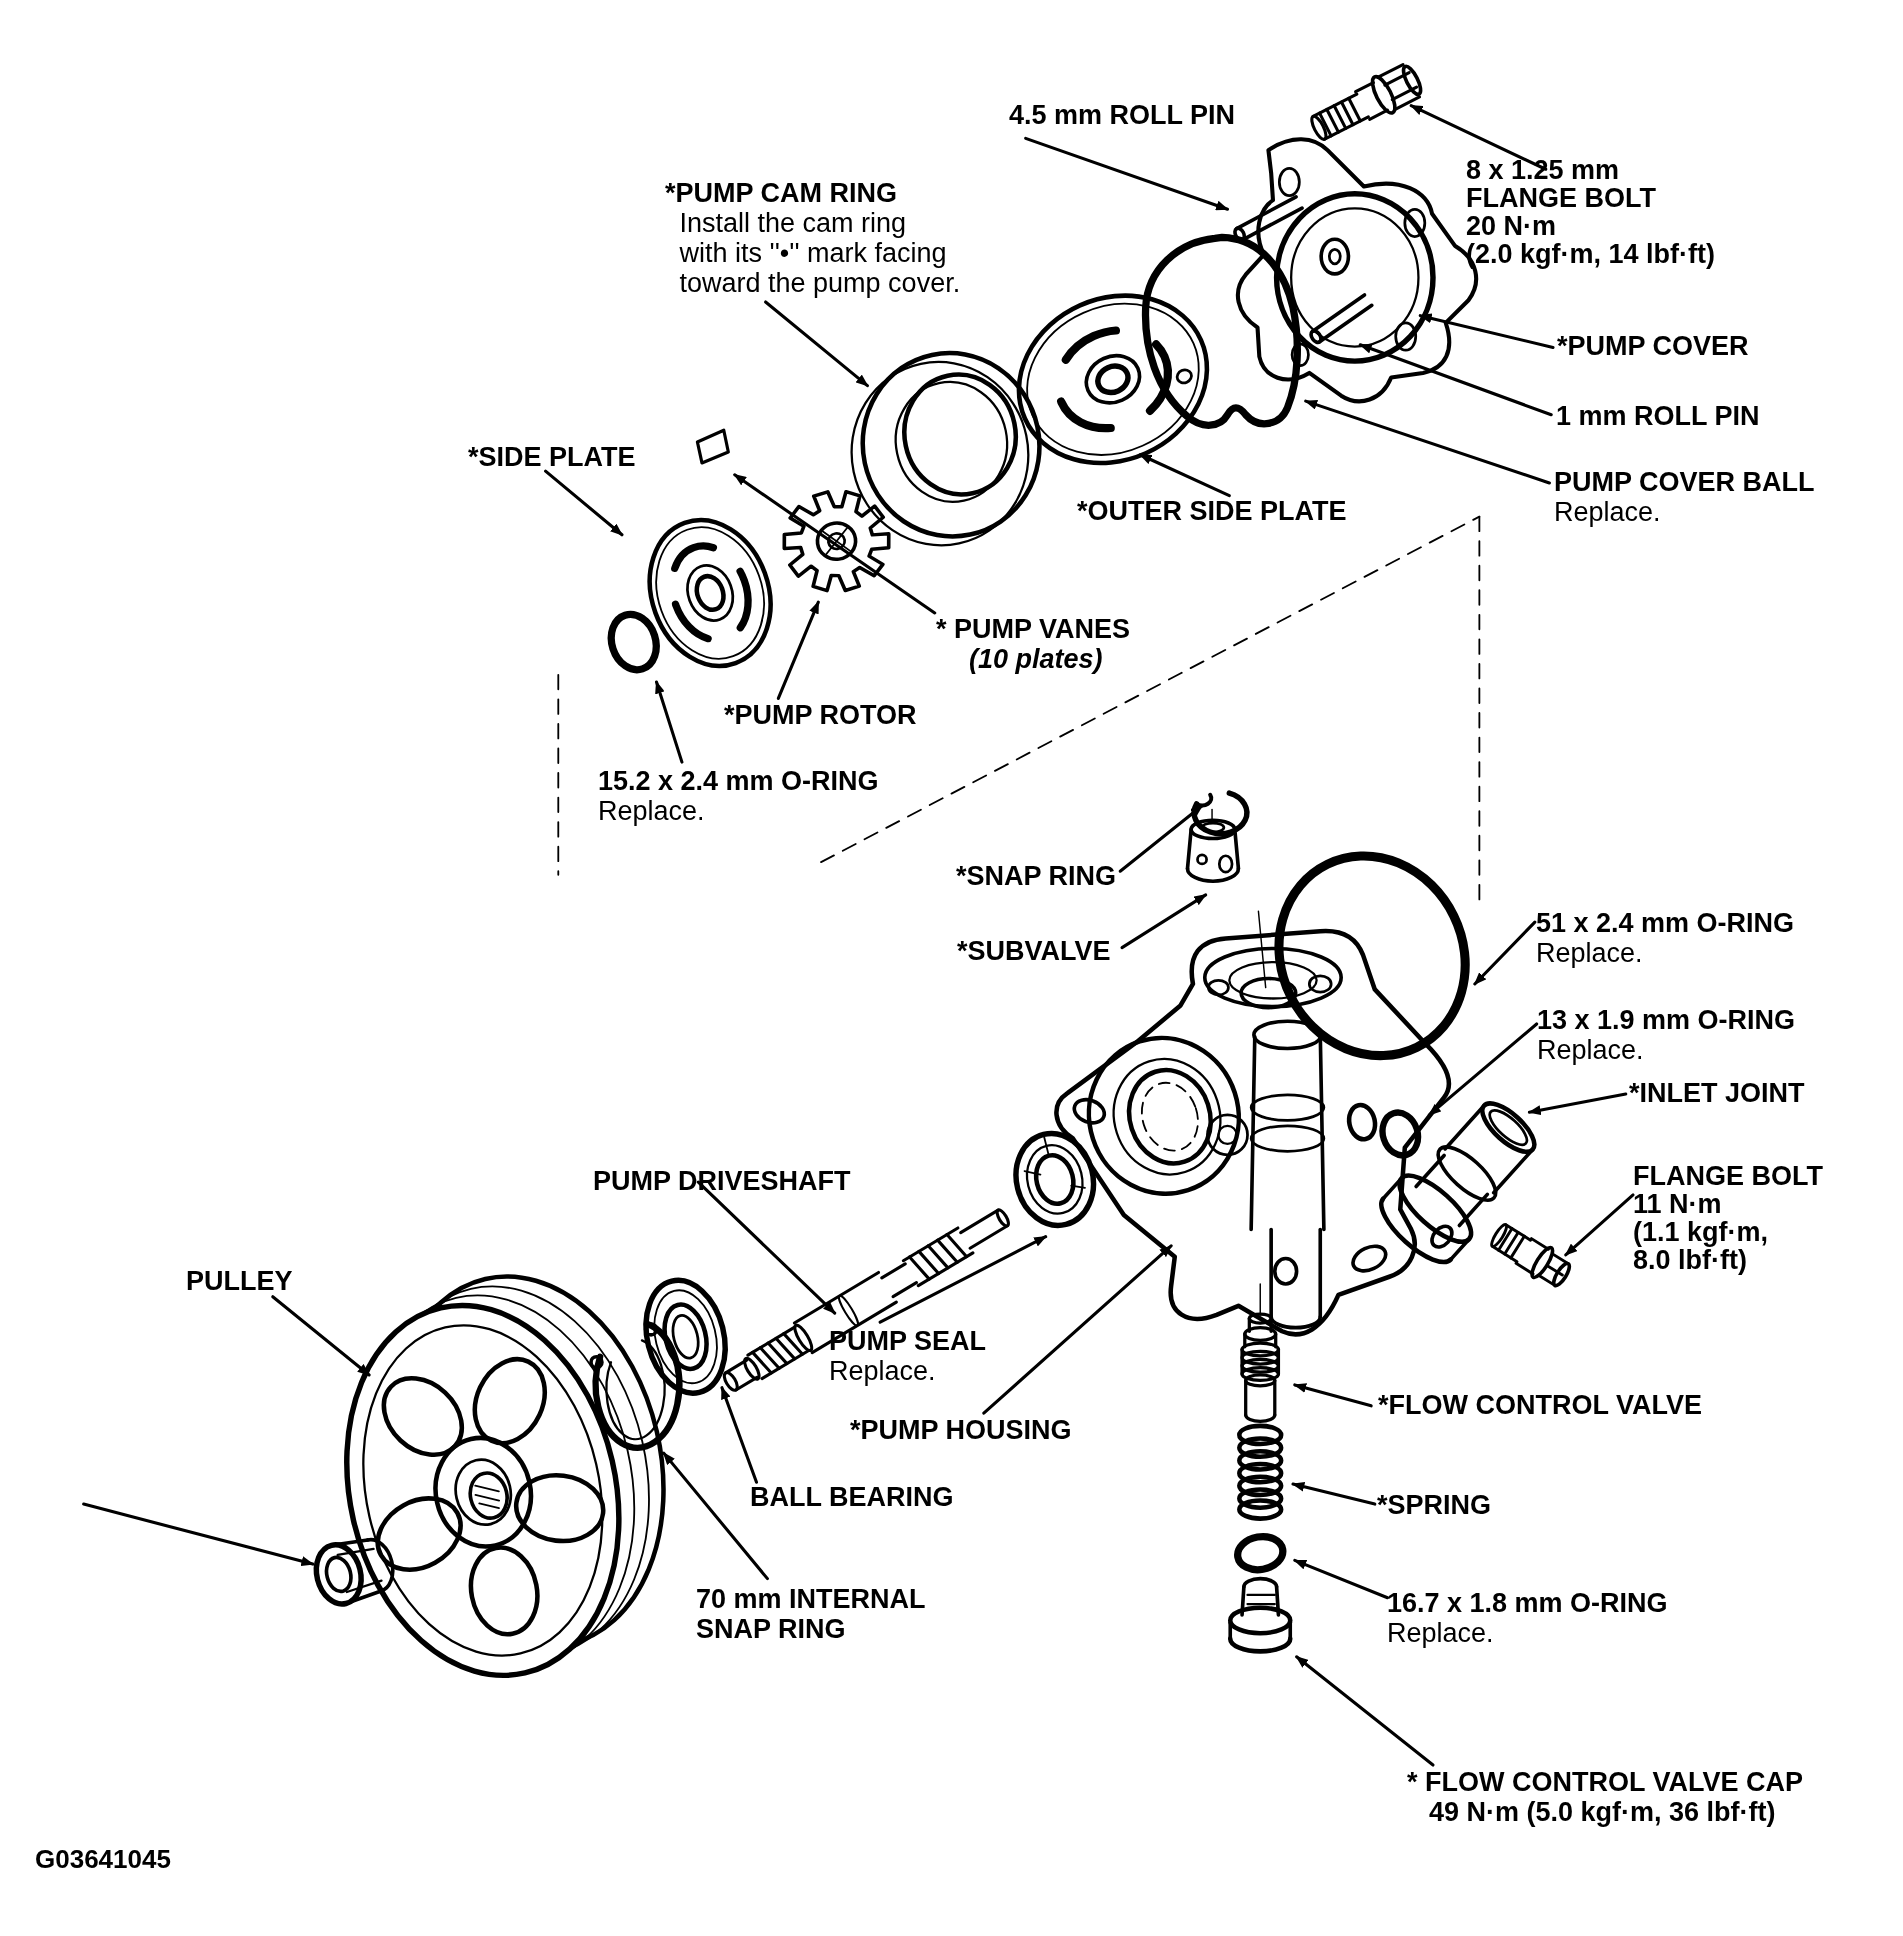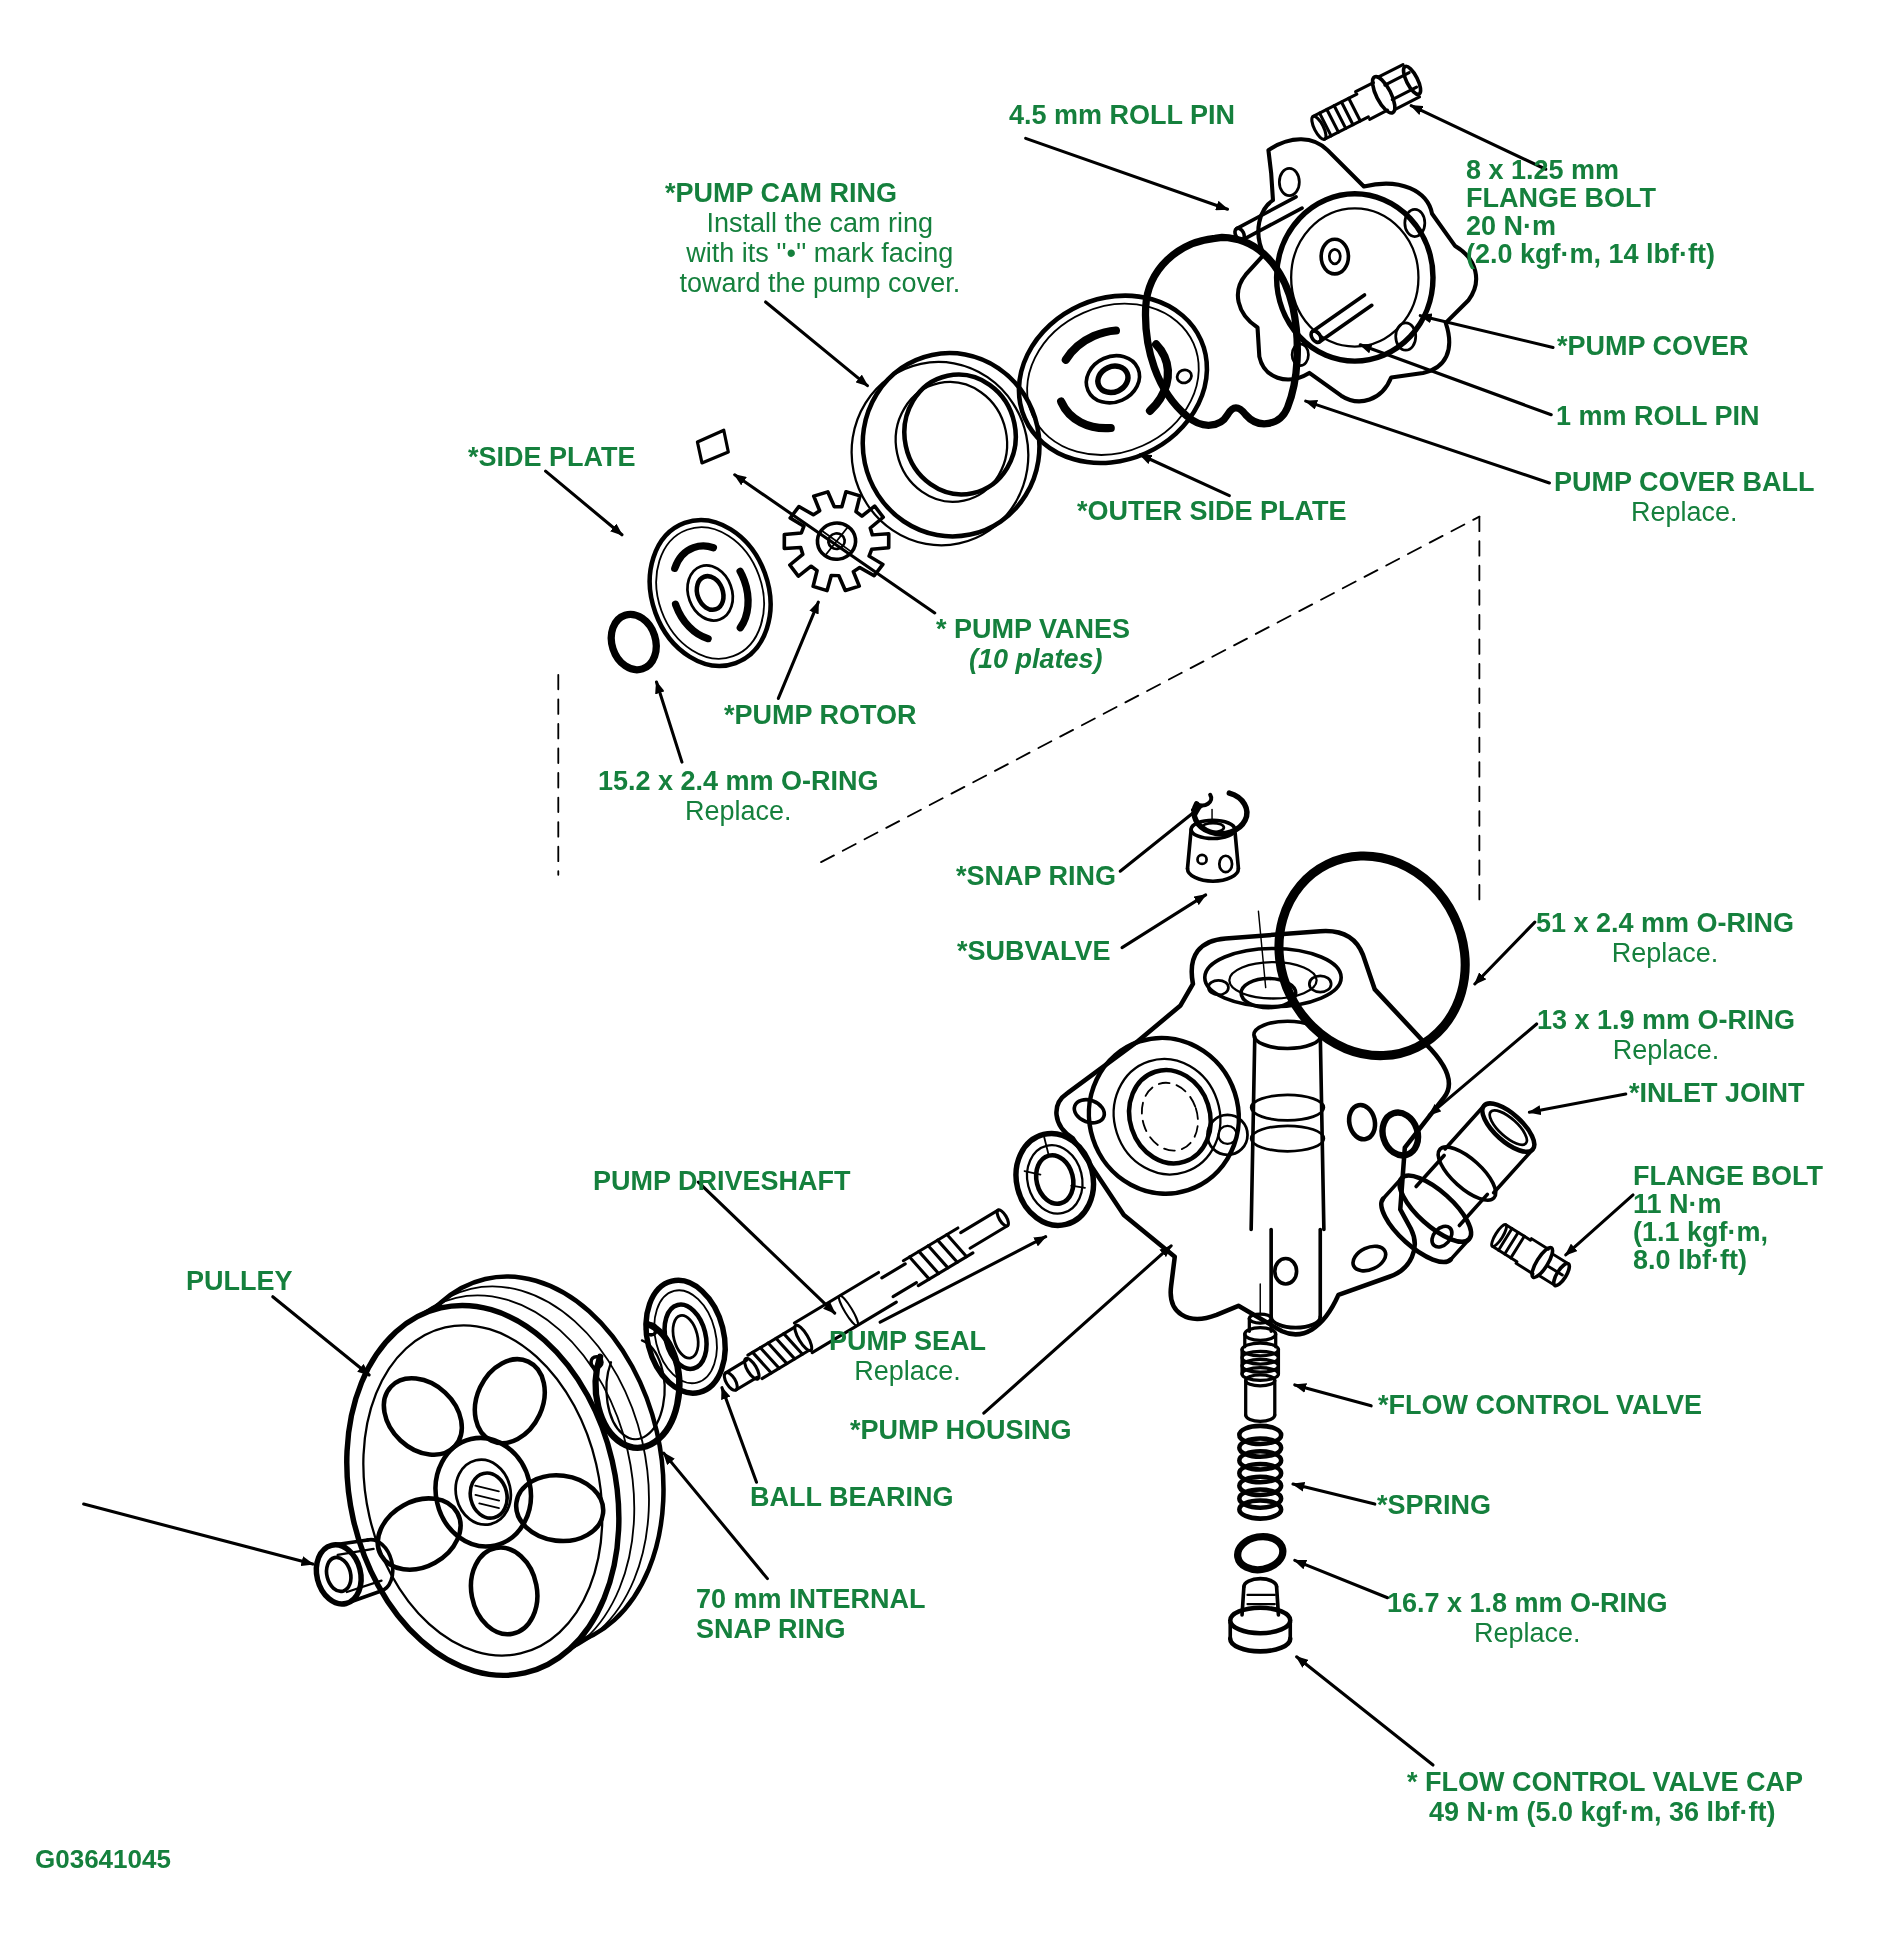--- a/index.html
+++ b/index.html
@@ -1,22 +1,22 @@
 <!DOCTYPE html>
 <html style="font-size:14.5px"><head>
 <meta charset="utf-8">
 <style>
   html,body{margin:0;padding:0;background:#fff;}
   .canvas{position:relative;width:1904px;height:1937px;background:#fff;overflow:hidden;
-          font-family:"Liberation Sans",sans-serif;color:#15803d;}
+          font-family:"Liberation Sans",sans-serif;color:#000000;}
   svg.art{position:absolute;left:0;top:0;}
   .lbl{position:absolute;white-space:nowrap;font-size:27px;line-height:30px;}
   .lbl div{white-space:nowrap;}
   .b{font-weight:700;}
-  .n{font-weight:400;text-align:center;}
+  .n{font-weight:400;}
   .bi{font-weight:700;font-style:italic;}
   .tight div{line-height:28px;}
 </style>
 </head>
 <body>
 
 <div class="canvas">
 
 <svg class="art" width="1904" height="1937" viewBox="0 0 2094 2130" fill="none" stroke="#000" stroke-linecap="round" stroke-linejoin="round">
   <defs>

